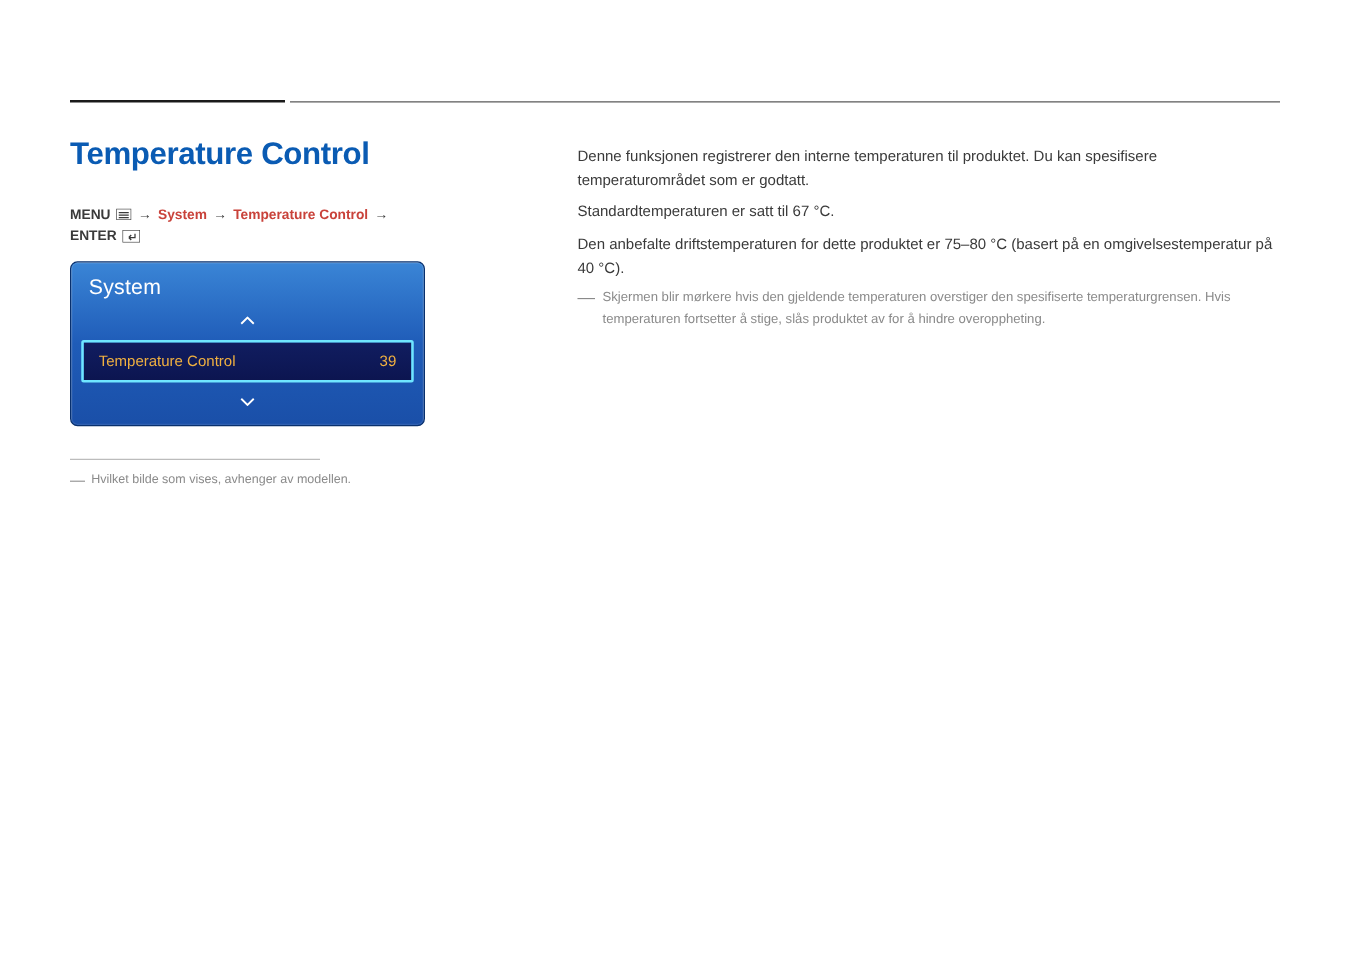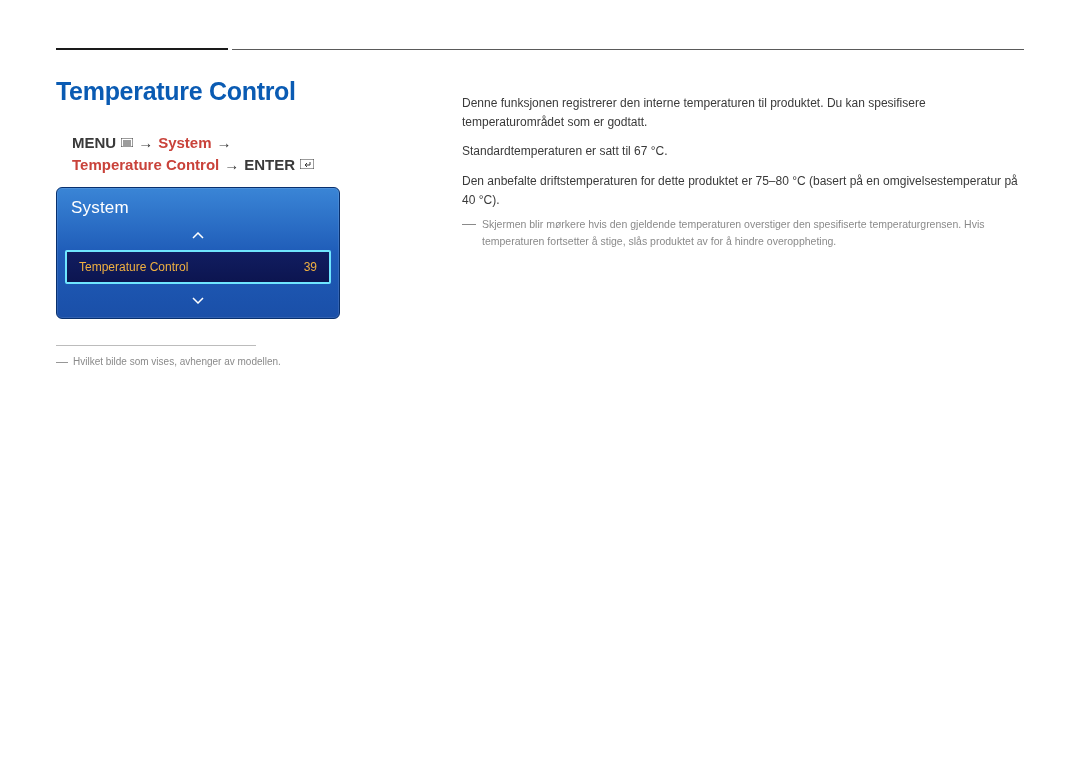--- a/index.html
+++ b/index.html
@@ -9,21 +9,21 @@
     }
     body {
       font-family: Arial, Helvetica, sans-serif;
       background: #ffffff;
       color: #3a3a3a;
       width: 1080px;
       height: 763px;
       position: relative;
     }
     .page {
-      padding: 48px 56px 0 56px;
+      padding: 80px 56px 0 56px;
     }
     .top-bar {
       display: flex;
       align-items: flex-end;
       margin-bottom: 28px;
     }
     .short-bar {
       width: 172px;
       height: 2px;
       background: #1a1a1a;
@@ -43,29 +43,28 @@
     }
     .page-title {
       font-size: 25px;
       font-weight: 700;
       color: #0a5bb3;
       letter-spacing: -0.3px;
       line-height: 1.1;
       margin-bottom: 28px;
     }
     .breadcrumb {
-      font-size: 15px;
+      font-size: 11px;
       font-weight: 700;
       color: #3a3a3a;
       display: flex;
       flex-wrap: wrap;
       align-items: center;
       gap: 5px;
       margin-bottom: 14px;
-      margin-left: 16px;
     }
     .breadcrumb .crumb-highlight {
       color: #c9423a;
       font-weight: 600;
     }
     .breadcrumb .arrow {
       color: #3a3a3a;
     }
     .icon-box {
       display: inline-flex;
@@ -134,21 +133,20 @@
     }
     .right-col {
       flex: 1;
       padding-top: 6px;
       font-size: 12px;
       color: #3a3a3a;
       line-height: 1.6;
     }
     .right-col p {
       margin-bottom: 6px;
-      margin-top: 10px;
     }
     .right-note {
       display: flex;
       gap: 6px;
       font-size: 10.5px;
       color: #8a8a8a;
       margin-top: 2px;
     }
     .right-note .dash {
       font-size: 14px;

